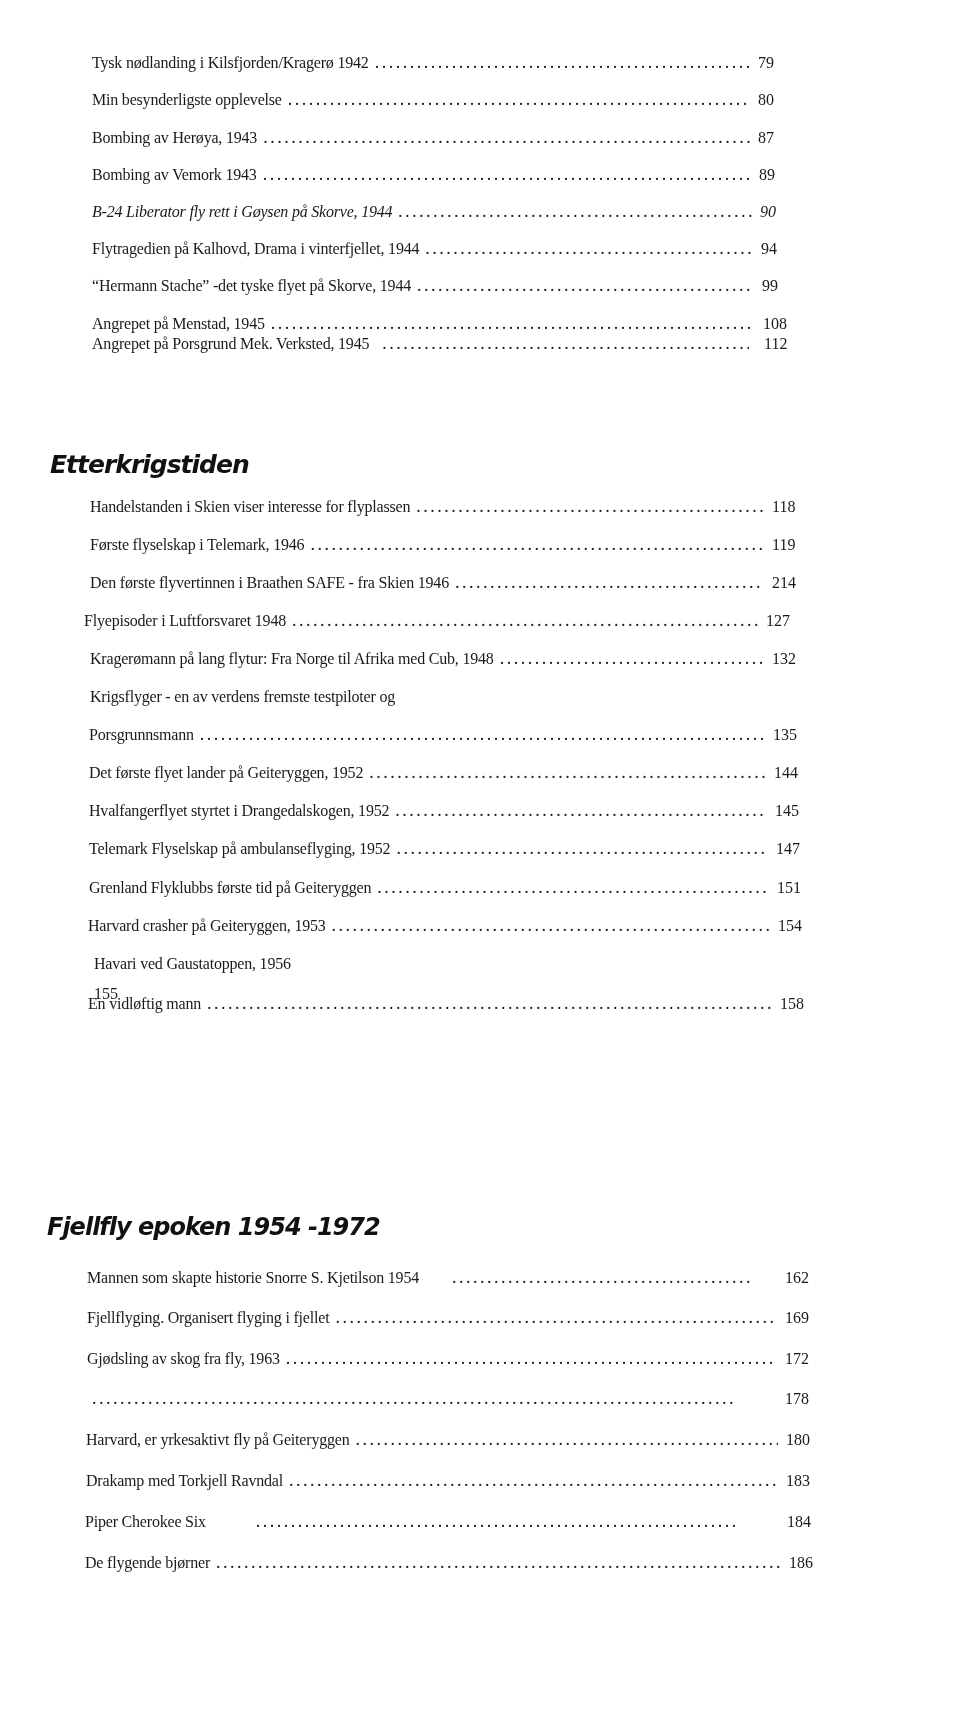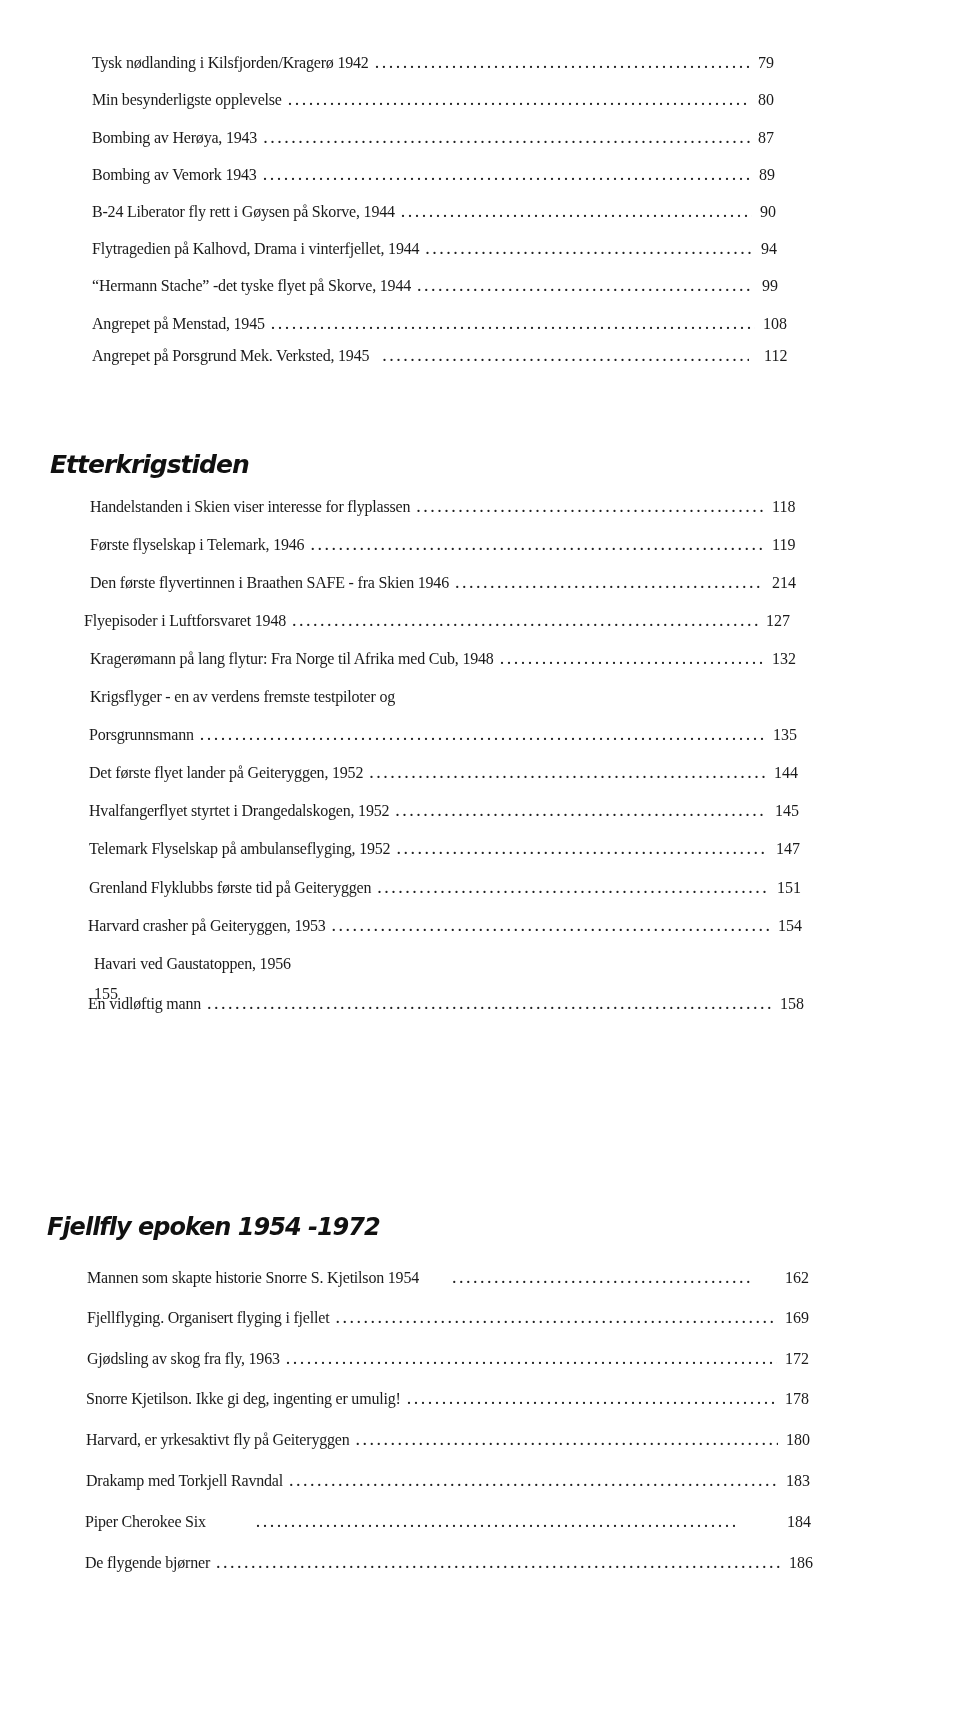--- a/index.html
+++ b/index.html
@@ -73,41 +73,41 @@
   <div class="toc-entry" style="left:92px; top:122px; width:700px;">
     <span class="title">Bombing av Herøya, 1943</span>
     <span class="leader"></span>
     <span class="page">87</span>
   </div>
   <div class="toc-entry" style="left:92px; top:159px; width:701px;">
     <span class="title">Bombing av Vemork 1943</span>
     <span class="leader"></span>
     <span class="page">89</span>
   </div>
-  <div class="toc-entry" style="left:92px; top:196px; width:702px;">
+  <div class="toc-entry" style="left:92px; top:196px; width:702px;font-style:italic;">
     <span class="title">B-24 Liberator fly rett i Gøysen på Skorve, 1944</span>
     <span class="leader"></span>
     <span class="page">90</span>
   </div>
   <div class="toc-entry" style="left:92px; top:233px; width:703px;">
     <span class="title">Flytragedien på Kalhovd, Drama i vinterfjellet, 1944</span>
     <span class="leader"></span>
     <span class="page">94</span>
   </div>
   <div class="toc-entry" style="left:92px; top:270px; width:704px;">
     <span class="title">“Hermann Stache” -det tyske flyet på Skorve, 1944</span>
     <span class="leader"></span>
     <span class="page">99</span>
   </div>
   <div class="toc-entry" style="left:92px; top:308px; width:705px;">
     <span class="title">Angrepet på Menstad, 1945</span>
     <span class="leader"></span>
     <span class="page">108</span>
   </div>
-  <div class="toc-entry" style="left:92px; top:340px; width:706px;gap:7px;">
+  <div class="toc-entry" style="left:92px; top:328px; width:706px;gap:7px;">
     <span class="title">Angrepet på Porsgrund Mek. Verksted, 1945</span>
     <span class="leader"></span>
     <span class="page">112</span>
   </div>
 </div>
 
 <div>
   <div class="section-heading" style="left:50px; top:450px; font-size:25px;">Etterkrigstiden</div>
 
   <div class="toc-entry" style="left:90px; top:491px; width:716px;">
@@ -194,21 +194,20 @@
     <span class="title">Fjellflyging. Organisert flyging i fjellet</span>
     <span class="leader"></span>
     <span class="page">169</span>
   </div>
   <div class="toc-entry" style="left:87px; top:1343px; width:732px;">
     <span class="title">Gjødsling av skog fra fly, 1963</span>
     <span class="leader"></span>
     <span class="page">172</span>
   </div>
   <div class="toc-entry" style="left:86px; top:1383px; width:733px;">
-    <span class="title">Snorre Kjetilson. Ikke gi deg, ingenting er umulig!</span>
     <span class="leader"></span>
     <span class="page">178</span>
   </div>
   <div class="toc-entry" style="left:86px; top:1424px; width:734px;">
     <span class="title">Harvard, er yrkesaktivt fly på Geiteryggen</span>
     <span class="leader"></span>
     <span class="page">180</span>
   </div>
   <div class="toc-entry" style="left:86px; top:1465px; width:734px;">
     <span class="title">Drakamp med Torkjell Ravndal</span>

